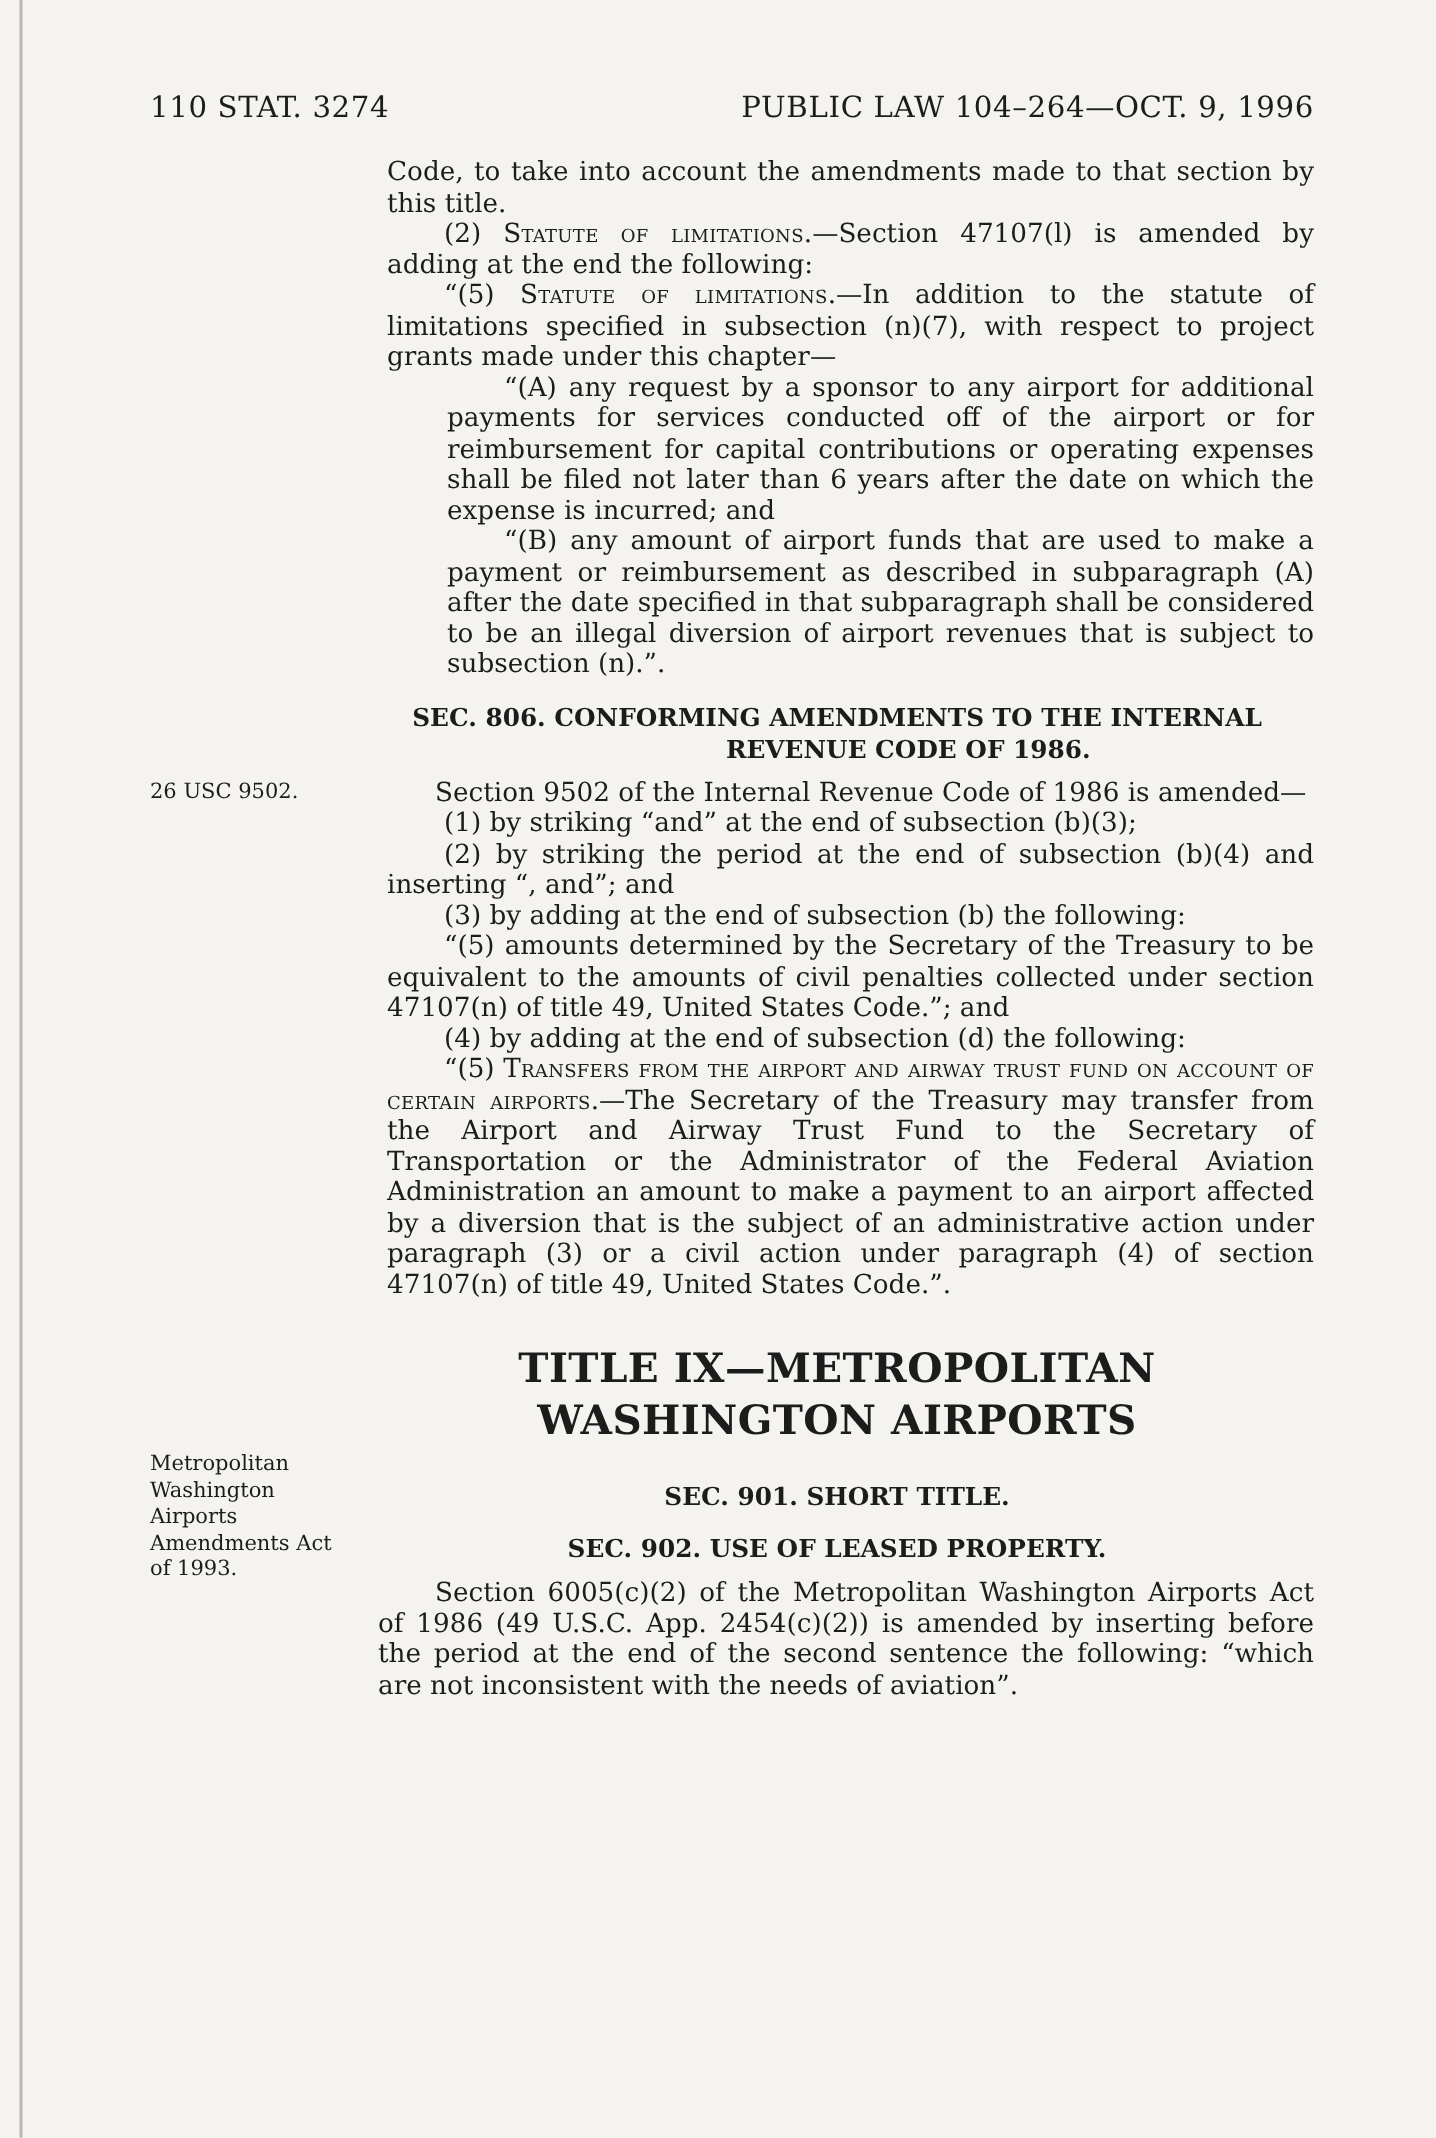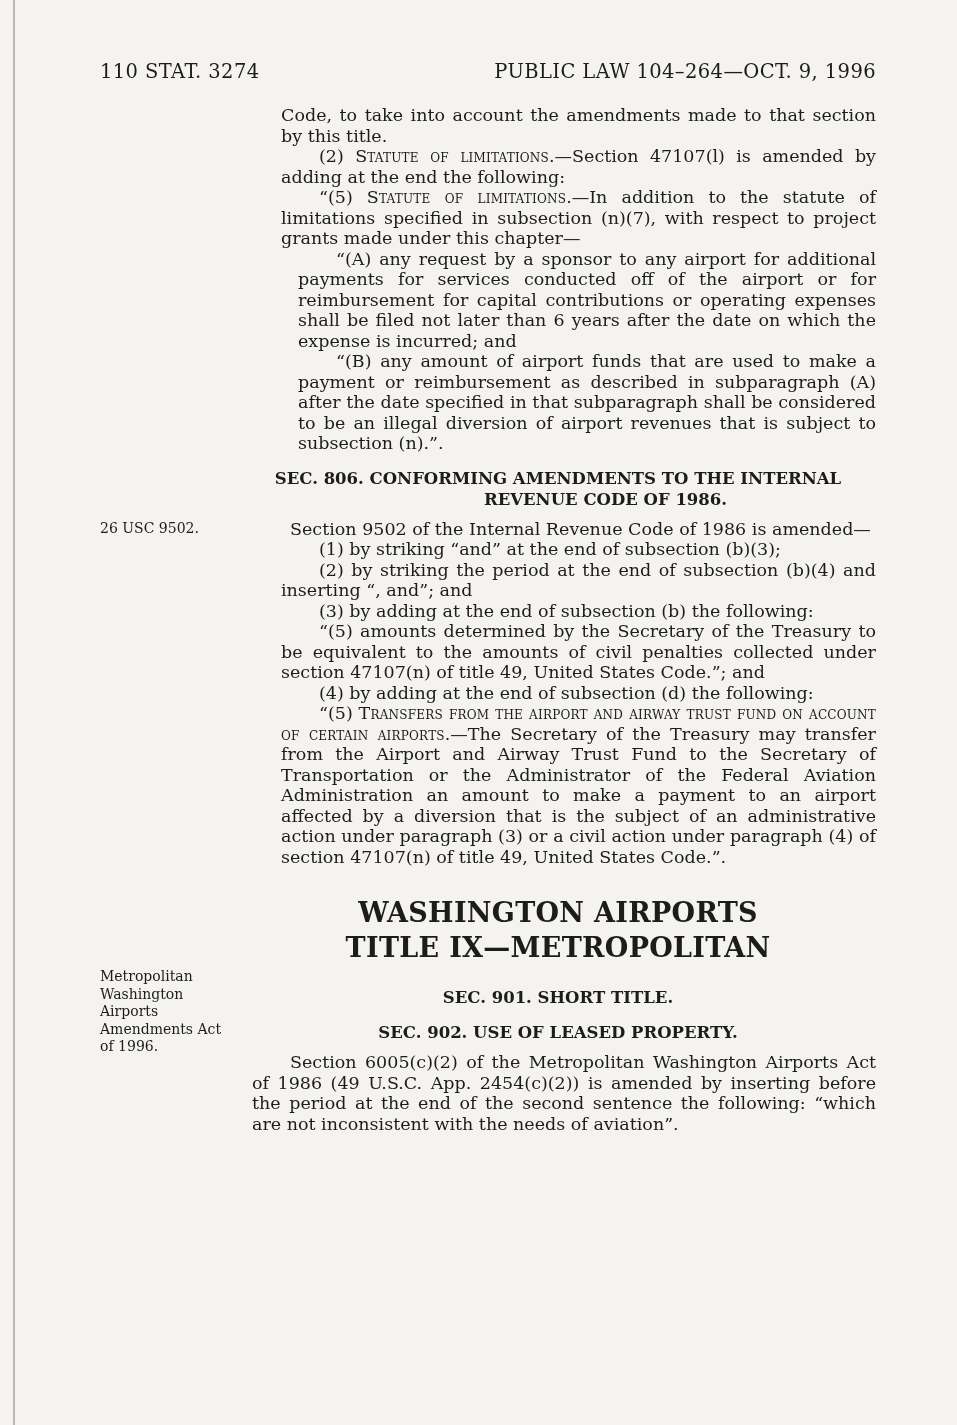--- a/index.html
+++ b/index.html
@@ -31,21 +31,21 @@
   .note-usc { top: 520px; }
   .note-act { top: 968px; }
   .content-column {
     position: absolute; left: 240px; top: 105px; width: 636px;
     font-size: 17.5px; line-height: 20.5px;
   }
   .para {
     margin: 0; text-align: justify;
   }
   .para.l0 { margin-left: 12px; }
-  .para.l1 { margin-left: 41px; }
+  .para.l1 { margin-left: 18px; }
   .para.l2 { margin-left: 58px; }
   .para.indent { text-indent: 38px; }
   .para.no-indent { text-indent: 0; }
   .sc { font-variant: small-caps; letter-spacing: 0.2px; }
   .sec-heading {
     margin: 14px 0 9px 0;
     font-weight: bold; font-size: 16.5px; line-height: 21px;
     padding-left: 95px; text-indent: -95px;
     text-align: center;
   }
@@ -64,37 +64,37 @@
   <div class="stat-number">110 STAT. 3274</div>
 
   <div class="law-title">PUBLIC LAW 104–264—OCT. 9, 1996</div>
 
   <div class="margin-note note-usc">26 USC 9502.</div>
 
   <div class="margin-note note-act">Metropolitan
 Washington
 Airports
 Amendments Act
-of 1996.</div>
+of 1993.</div>
 
   <div class="content-column">
       <p class="para l1 no-indent"><span>Code, to take into account the amendments made to that section by this title.</span></p>
       <p class="para l1 indent"><span>(2) </span><span class="sc">Statute of limitations</span><span>.—Section 47107(l) is amended by adding at the end the following:</span></p>
       <p class="para l1 indent"><span>“(5) </span><span class="sc">Statute of limitations</span><span>.—In addition to the statute of limitations specified in subsection (n)(7), with respect to project grants made under this chapter—</span></p>
       <p class="para l2 indent"><span>“(A) any request by a sponsor to any airport for additional payments for services conducted off of the airport or for reimbursement for capital contributions or operating expenses shall be filed not later than 6 years after the date on which the expense is incurred; and</span></p>
       <p class="para l2 indent"><span>“(B) any amount of airport funds that are used to make a payment or reimbursement as described in subparagraph (A) after the date specified in that subparagraph shall be considered to be an illegal diversion of airport revenues that is subject to subsection (n).”.</span></p>
       <p class="sec-heading"><span>SEC. 806. CONFORMING AMENDMENTS TO THE INTERNAL REVENUE CODE OF 1986.</span></p>
       <p class="para l0 indent"><span>Section 9502 of the Internal Revenue Code of 1986 is amended—</span></p>
       <p class="para l1 indent"><span>(1) by striking “and” at the end of subsection (b)(3);</span></p>
       <p class="para l1 indent"><span>(2) by striking the period at the end of subsection (b)(4) and inserting “, and”; and</span></p>
       <p class="para l1 indent"><span>(3) by adding at the end of subsection (b) the following:</span></p>
       <p class="para l1 indent"><span>“(5) amounts determined by the Secretary of the Treasury to be equivalent to the amounts of civil penalties collected under section 47107(n) of title 49, United States Code.”; and</span></p>
       <p class="para l1 indent"><span>(4) by adding at the end of subsection (d) the following:</span></p>
       <p class="para l1 indent"><span>“(5) </span><span class="sc">Transfers from the airport and airway trust fund on account of certain airports</span><span>.—The Secretary of the Treasury may transfer from the Airport and Airway Trust Fund to the Secretary of Transportation or the Administrator of the Federal Aviation Administration an amount to make a payment to an airport affected by a diversion that is the subject of an administrative action under paragraph (3) or a civil action under paragraph (4) of section 47107(n) of title 49, United States Code.”.</span></p>
       <div class="title-heading">
+        <div>TITLE IX—METROPOLITAN</div>
         <div>WASHINGTON AIRPORTS</div>
-        <div>TITLE IX—METROPOLITAN</div>
       </div>
       <p class="sec-heading"><span>SEC. 901. SHORT TITLE.</span></p>
       <p class="sec-heading"><span>SEC. 902. USE OF LEASED PROPERTY.</span></p>
       <p class="para l0 indent"><span>Section 6005(c)(2) of the Metropolitan Washington Airports Act of 1986 (49 U.S.C. App. 2454(c)(2)) is amended by inserting before the period at the end of the second sentence the following: “which are not inconsistent with the needs of aviation”.</span></p>
     </div>
 </div>
 
 </body></html>

